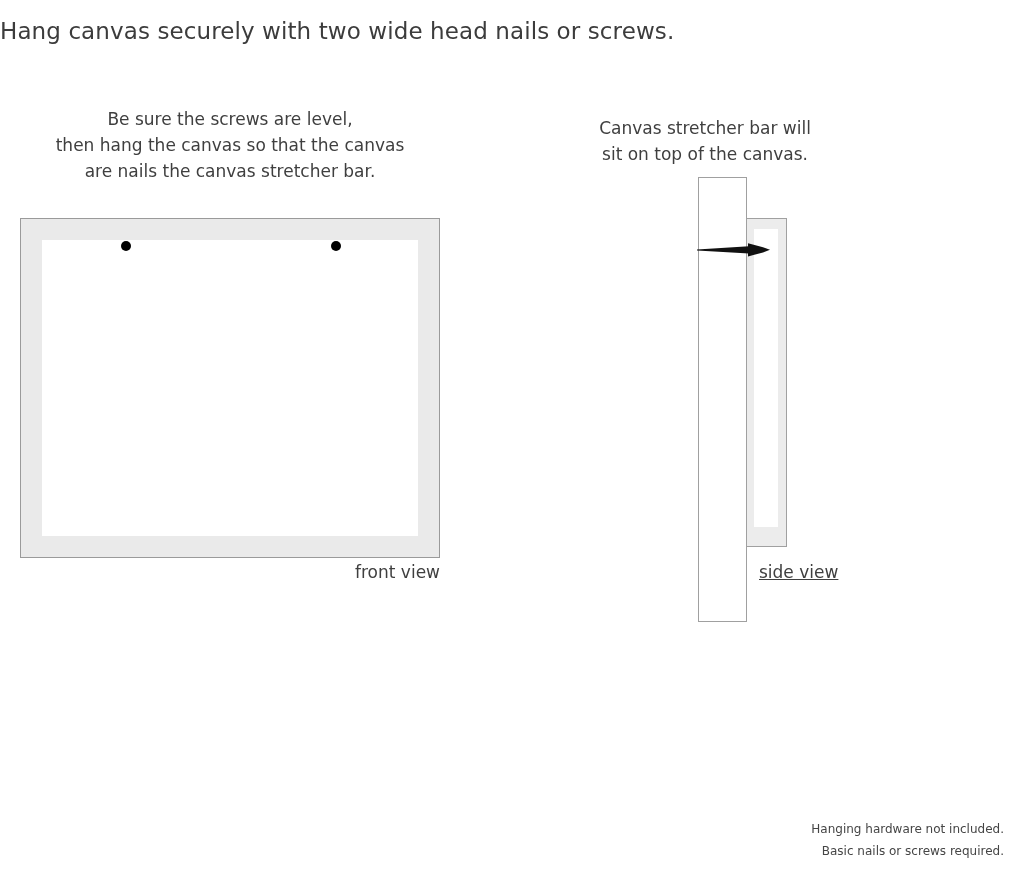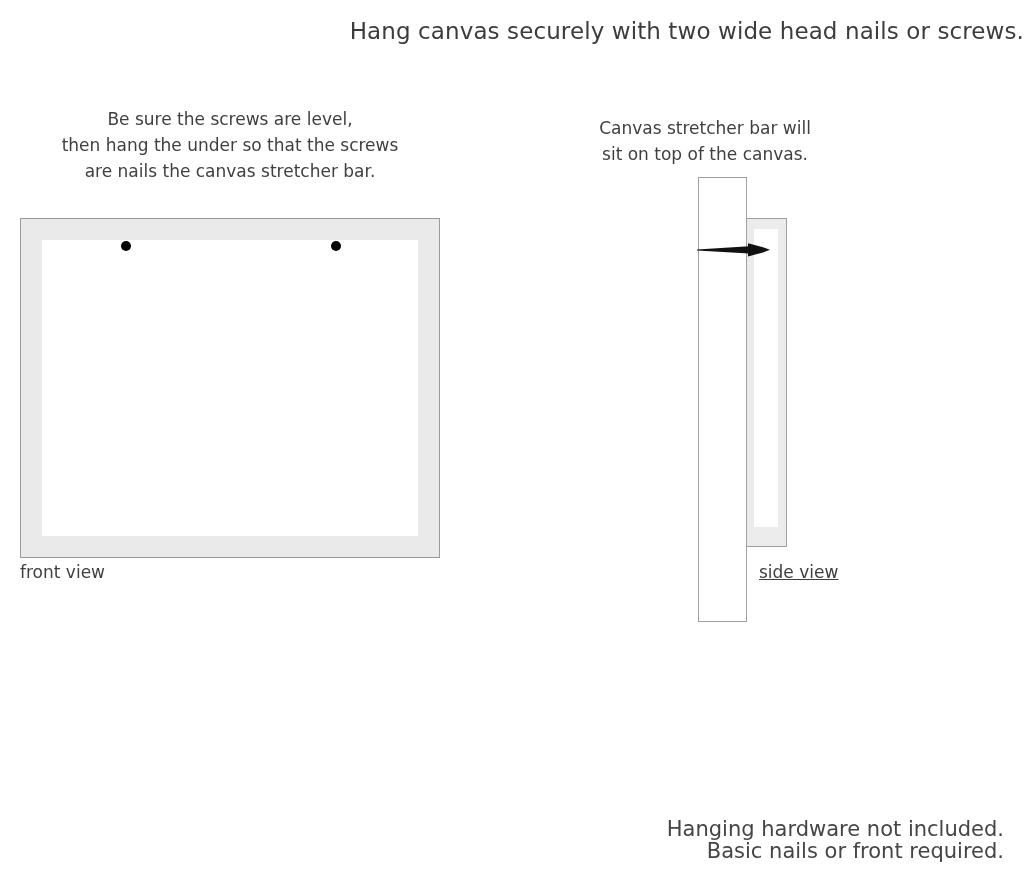--- a/index.html
+++ b/index.html
@@ -24,21 +24,21 @@
     width: 1024px;
     height: 875px;
   }
 
   
   .title {
     position: absolute;
     left: 0;
     top: 16px;
     width: 1024px;
-    text-align: right;
+    text-align: left;
     font-size: 23px;
     font-weight: 400;
     letter-spacing: 0.1px;
     color: #3c3c3c;
     line-height: 30px;
   }
 
   
   .caption {
     position: absolute;
@@ -99,21 +99,21 @@
   .view-label {
     position: absolute;
     font-size: 17px;
     color: #3f3f3f;
     white-space: nowrap;
   }
   .label-front {
     left: 20px;
     top: 562px;
     width: 420px;
-    text-align: left;
+    text-align: right;
   }
   .label-side {
     left: 759px;
     top: 562px;
     text-align: left;
     text-decoration: underline;
   }
 
   
   .sideview {
@@ -163,36 +163,36 @@
   }
   .side-screw svg { display: block; }
 
   
   .footer {
     position: absolute;
     right: 20px;
     top: 818px;
     width: 520px;
     text-align: right;
-    font-size: 21px;
+    font-size: 12px;
     line-height: 22px;
     color: #454545;
   }
   .footer .line { display: block; white-space: nowrap; }
 </style>
 </head>
 <body>
 
 <div class="stage">
 
   <div class="title">Hang canvas securely with two wide head nails or screws.</div>
 
   <div class="caption caption-left">
     <span class="line">Be sure the screws are level,</span>
-    <span class="line">then hang the under so that the screws</span>
+    <span class="line">then hang the canvas so that the canvas</span>
     <span class="line">are nails the canvas stretcher bar.</span>
   </div>
 
   <div class="frontview">
     <div class="frontview-frame">
       <div class="frontview-inner"></div>
       <div class="screw-dot dot-1"></div>
       <div class="screw-dot dot-2"></div>
     </div>
   </div>
@@ -217,16 +217,16 @@
         <polygon points="51,1.2 51,14.4 66,10.4 66,5.2" fill="#111111"></polygon>
         <polygon points="66,5.2 66,10.4 73,7.8" fill="#111111"></polygon>
       </svg>
     </div>
   </div>
 
   <div class="view-label label-side">side view</div>
 
   <div class="footer">
     <span class="line">Hanging hardware not included.</span>
-    <span class="line">Basic nails or front required.</span>
+    <span class="line">Basic nails or screws required.</span>
   </div>
 
 </div>
 
 </body></html>

